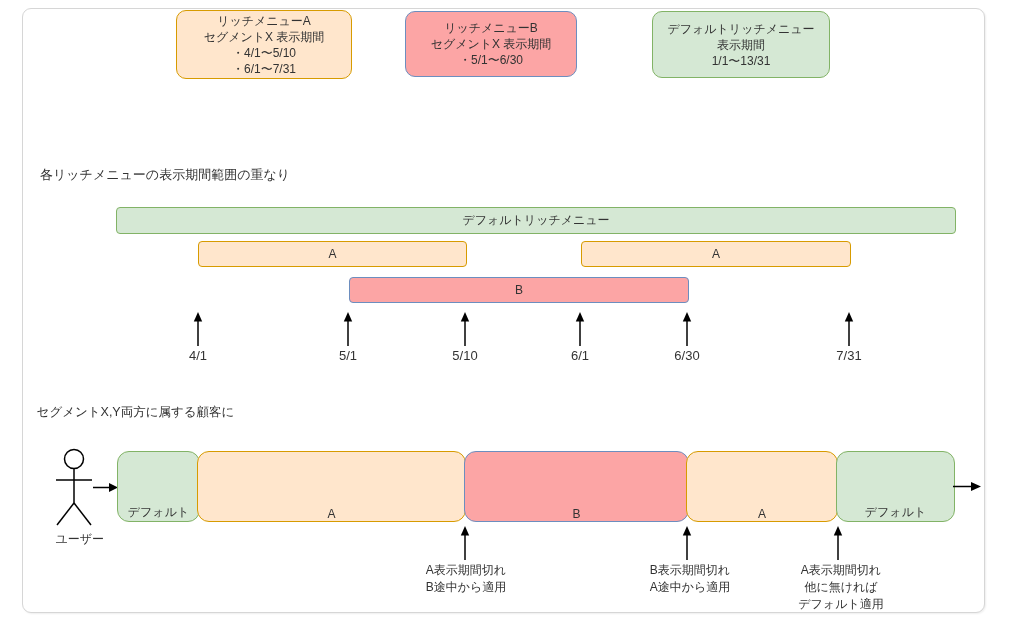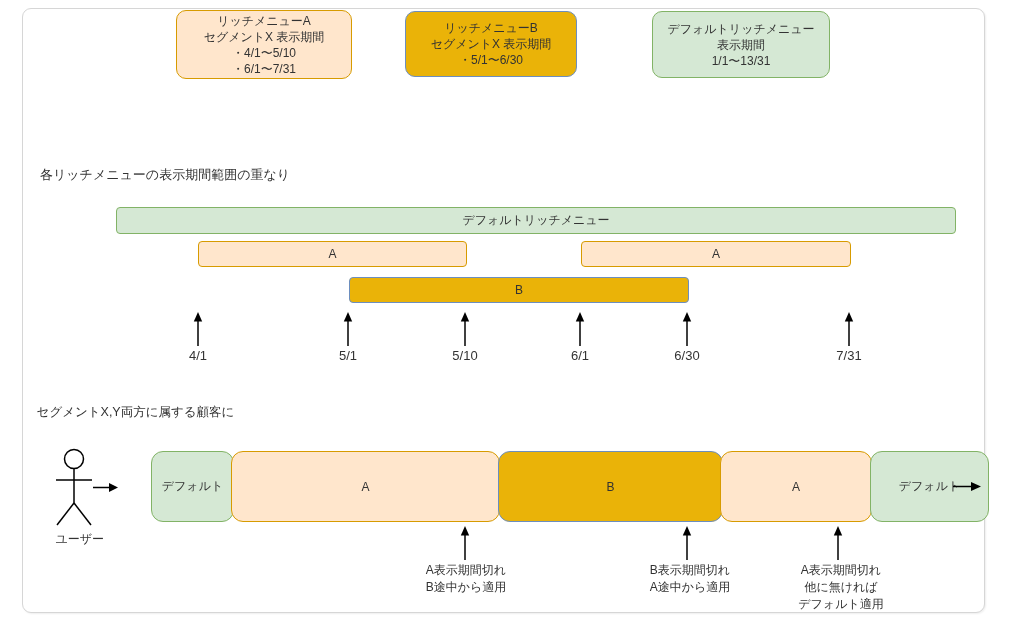--- a/index.html
+++ b/index.html
@@ -7,24 +7,24 @@
   .canvas{position:relative;width:1024px;height:624px;background:#ffffff;overflow:hidden;}
   .frame{position:absolute;left:22px;top:8px;width:961px;height:603px;
          border:1.5px solid #d6d6d6;border-radius:9px;background:#ffffff;
          box-shadow:1px 1px 2px rgba(0,0,0,0.07);}
   .abs{position:absolute;}
   .legend-box{position:absolute;border-radius:10px;display:flex;flex-direction:column;
               justify-content:center;align-items:center;text-align:center;
               font-size:12px;line-height:16px;font-weight:500;}
   .bar{position:absolute;border-radius:4px;display:flex;align-items:center;justify-content:center;
        font-size:12px;font-weight:500;}
-  .seg{position:absolute;border-radius:12px;display:flex;align-items:center;justify-content:center;
-       font-size:12px;font-weight:500;top:451px;height:69px;margin-left:34px;}
+  .seg{position:absolute;border-radius:12px;display:flex;align-items:flex-end;justify-content:center;
+       font-size:12px;font-weight:500;top:451px;height:69px;}
   .orange{background:#FFE6CC;border:1.5px solid #D79B00;}
-  .blue{background:#eab308;border:1.5px solid #6C8EBF;}
+  .blue{background:#fca5a5;border:1.5px solid #6C8EBF;}
   .green{background:#D5E8D4;border:1.5px solid #82B366;}
   .bar.orange{border-width:1px;}
   .bar.blue{border-width:1px;}
   .bar.green{border-width:1px;}
   .section-title{position:absolute;font-size:13px;font-weight:500;white-space:nowrap;}
   .date-label{position:absolute;font-size:13px;transform:translateX(-50%);white-space:nowrap;}
   .up-arrow{position:absolute;width:12px;height:34px;}
   .annotation{position:absolute;text-align:center;font-size:12px;line-height:17px;white-space:nowrap;}
   .user-label{position:absolute;font-size:12px;text-align:right;white-space:nowrap;}
   .timeline-title{position:absolute;font-size:12.5px;line-height:16px;text-align:center;font-weight:500;}

